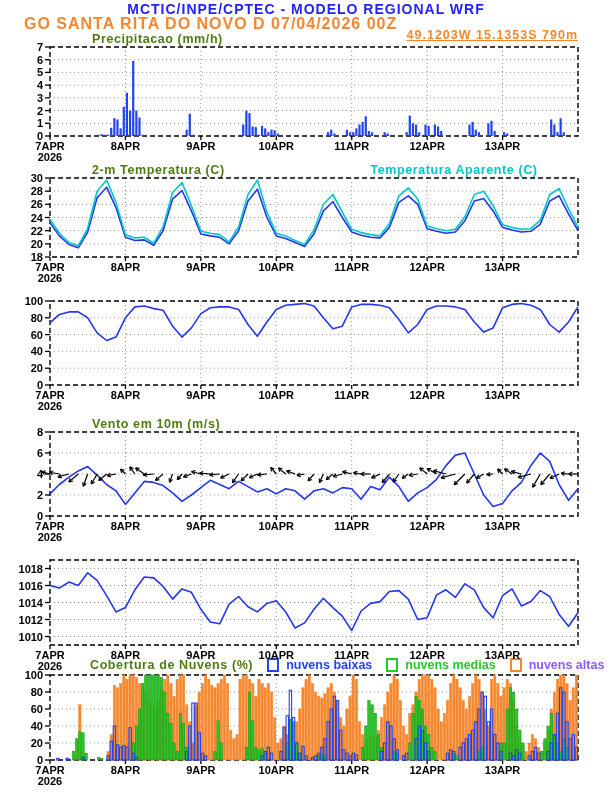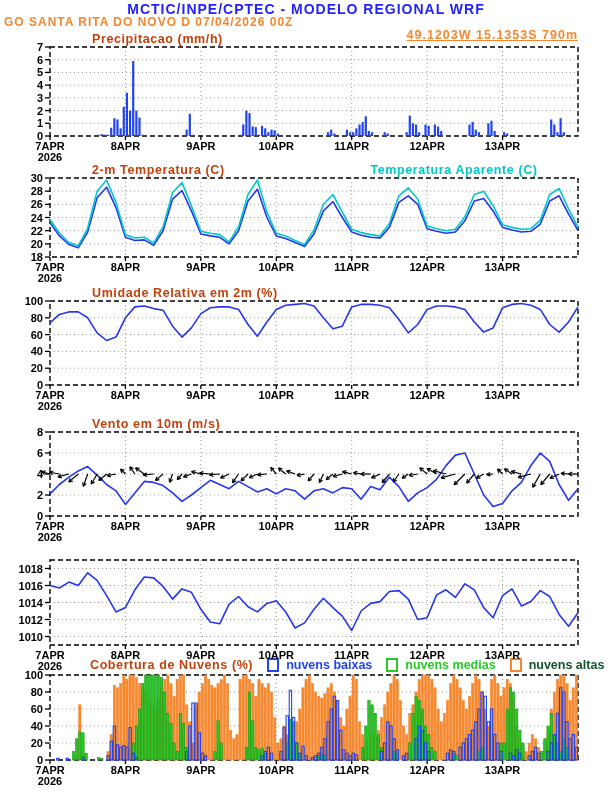--- a/index.html
+++ b/index.html
@@ -1,54 +1,53 @@
 <!DOCTYPE html>
 <html><head>
 <meta charset="utf-8">
 <style>
   html,body{margin:0;padding:0;background:#fff;}
   .page{position:relative;width:612px;height:792px;background:#fff;overflow:hidden;
         font-family:"Liberation Sans",sans-serif;}
   .hdr1{position:absolute;top:1px;left:0;width:612px;text-align:center;
         font-size:14px;font-weight:bold;letter-spacing:1px;}
-  .hdr2{position:absolute;top:15px;left:4px;font-size:12px;font-weight:bold;letter-spacing:1px;}
+  .hdr2{position:absolute;top:15px;left:24px;font-size:16px;font-weight:bold;letter-spacing:1px;}
   .hdr3{position:absolute;top:28px;right:34px;font-size:12.5px;font-weight:bold;letter-spacing:1px;text-decoration:underline;}
-  .ptitle{position:absolute;font-size:12.5px;font-weight:bold;letter-spacing:0.6px;color:#c2410c;padding-left:24px;}
+  .ptitle{position:absolute;font-size:12.5px;font-weight:bold;letter-spacing:0.6px;color:#4d7c0f;padding-left:24px;}
   .ptitle2{position:absolute;font-size:12.5px;font-weight:bold;letter-spacing:0.6px;text-align:center;}
   .legend{position:absolute;display:flex;align-items:flex-start;gap:4px;font-size:12.5px;font-weight:bold;}
   .lgbox{display:inline-block;width:8px;height:10px;background:#fff;margin:0 3px 0 10px;}
   svg{position:absolute;left:0;top:0;}
   svg text{font-family:"Liberation Sans",sans-serif;font-weight:bold;}
 </style>
 </head>
 <body>
 
 <div class="page">
   <div class="hdr1" style="color: rgb(34, 34, 255);">MCTIC/INPE/CPTEC - MODELO REGIONAL WRF</div>
   <div class="hdr2" style="color: rgb(245, 135, 46);">GO SANTA RITA DO NOVO D  07/04/2026 00Z</div>
   <div class="hdr3" style="color: rgb(245, 135, 46);">49.1203W 15.1353S 790m</div>
 
   <div class="ptitle" style="left:68px;top:32px;">Precipitacao (mm/h)</div>
 
   <div class="ptitle" style="left:68px;top:163px;text-align:center;">2-m Temperatura (C)</div>
   <div class="ptitle2" style="left: 330px; top: 163px; width: 248px; color: rgb(0, 200, 200);">Temperatura Aparente (C)</div>
 
-  <div class="ptitle" style="left:68px;top:286px;">Umidade Relativa em 2m (%)</div>
 
   <div class="ptitle" style="left:68px;top:417px;">Vento em 10m (m/s)</div>
 
 
   <div class="legend" style="left:66px;top:658px;">
     <span class="ptitle" style="position:static;">Cobertura de Nuvens (%)</span>
     <span class="lgbox" id="lg0" style="border: 2px solid rgb(34, 68, 238);"></span>
     <span id="lgt0" style="color: rgb(34, 68, 238);">nuvens baixas</span>
     <span class="lgbox" id="lg1" style="border: 2px solid rgb(40, 200, 40);"></span>
     <span id="lgt1" style="color: rgb(40, 200, 40);">nuvens medias</span>
     <span class="lgbox" id="lg2" style="border: 2px solid rgb(245, 135, 46);"></span>
-    <span id="lgt2" style="color: #14532d;">nuvens altas</span>
+    <span id="lgt2" style="color: #8b5cf6;">nuvens altas</span>
   </div>
 
   <svg id="plot" width="612" height="792" viewBox="0 0 612 792">
       <line x1="50" y1="136" x2="50" y2="140" stroke="#000" stroke-width="1.3"></line>
       <text x="50" y="150" text-anchor="middle" font-size="11" fill="#000">7APR</text>
       <text x="50" y="161" text-anchor="middle" font-size="11" fill="#000">2026</text>
       <line x1="125.42857142857143" y1="47" x2="125.42857142857143" y2="136" stroke="#999999" stroke-width="1" stroke-dasharray="1 3"></line>
       <line x1="125.42857142857143" y1="136" x2="125.42857142857143" y2="140" stroke="#000" stroke-width="1.3"></line>
       <text x="125.42857142857143" y="150" text-anchor="middle" font-size="11" fill="#000">8APR</text>
       <line x1="200.85714285714286" y1="47" x2="200.85714285714286" y2="136" stroke="#999999" stroke-width="1" stroke-dasharray="1 3"></line>

